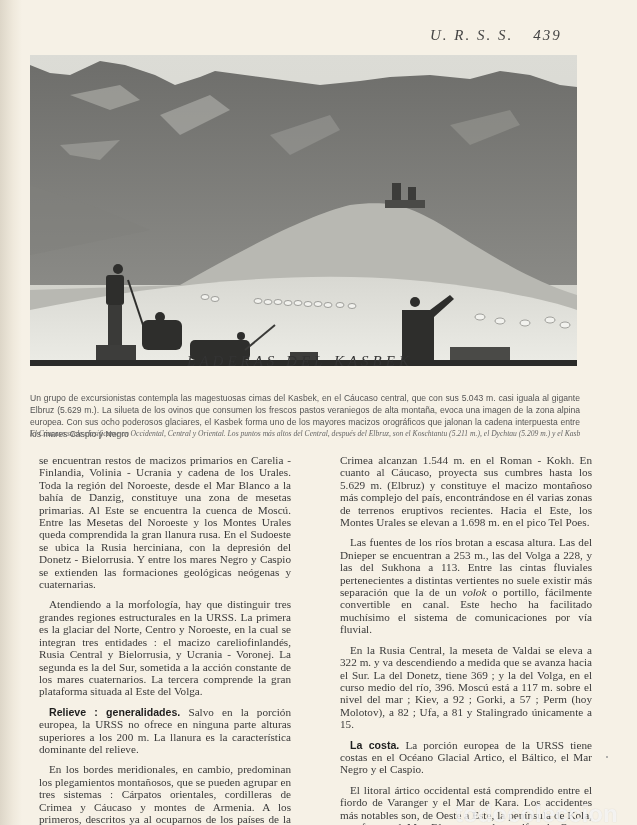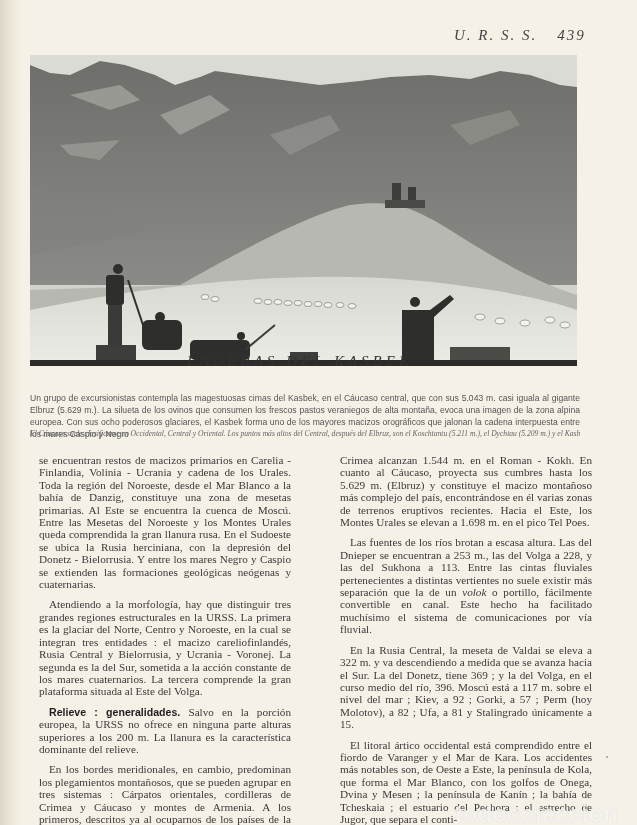--- a/index.html
+++ b/index.html
@@ -10,21 +10,21 @@
     color: #2a2a2a;
   }
   .page-shadow {
     position: absolute; left: 0; top: 0; width: 22px; height: 825px;
     background: linear-gradient(90deg, #ddd6c8 0%, #efe9dc 60%, rgba(246,241,230,0) 100%);
   }
   .running-head {
     position: absolute; top: 27px; left: 430px; width: 180px;
     font-family: "Liberation Serif", serif; font-style: italic;
     font-size: 15px; letter-spacing: 2px; color: #444;
-    display: flex; gap: 20px; margin-left: 24px;
+    display: flex; gap: 20px;
   }
   .photo {
     position: absolute; left: 30px; top: 55px; width: 547px; height: 311px;
     overflow: hidden; background: #7a7a78;
   }
   .photo svg { display: block; width: 100%; height: 100%; }
   .plate-title {
     position: absolute; top: 353px; left: 0; width: 600px; text-align: center;
     font-family: "Liberation Serif", serif; font-style: italic;
     font-size: 15px; letter-spacing: 4px; color: #333;
@@ -150,17 +150,18 @@
   <p class="noindent">se encuentran restos de macizos primarios en Carelia - Finlandia, Volinia - Ucrania y cadena de los Urales. Toda la región del Noroeste, desde el Mar Blanco a la bahía de Danzig, constituye una zona de mesetas primarias. Al Este se encuentra la cuenca de Moscú. Entre las Mesetas del Noroeste y los Montes Urales queda comprendida la gran llanura rusa. En el Sudoeste se ubica la Rusia herciniana, con la depresión del Donetz - Bielorrusia. Y entre los mares Negro y Caspio se extienden las formaciones geológicas neógenas y cuaternarias.</p>
   <p>Atendiendo a la morfología, hay que distinguir tres grandes regiones estructurales en la URSS. La primera es la glaciar del Norte, Centro y Noroeste, en la cual se integran tres entidades : el macizo careliofinlandés, Rusia Central y Bielorrusia, y Ucrania - Voronej. La segunda es la del Sur, sometida a la acción constante de los mares cuaternarios. La tercera comprende la gran plataforma situada al Este del Volga.</p>
   <p><b>Relieve : generalidades.</b><span> Salvo en la porción europea, la URSS no ofrece en ninguna parte alturas superiores a los 200 m. La llanura es la característica dominante del relieve.</span></p>
   <p>En los bordes meridionales, en cambio, predominan los plegamientos montañosos, que se pueden agrupar en tres sistemas : Cárpatos orientales, cordilleras de Crimea y Cáucaso y montes de Armenia. A los primeros, descritos ya al ocuparnos de los países de la Europa Central, ha llegado la URSS a consecuencia de las anexiones territoriales subsiguientes a la Segunda Guerra Mundial. Las montañas de</p>
 </div>
 
 <div class="col right">
   <p class="noindent">Crimea alcanzan 1.544 m. en el Roman - Kokh. En cuanto al Cáucaso, proyecta sus cumbres hasta los 5.629 m. (Elbruz) y constituye el macizo montañoso más complejo del país, encontrándose en él varias zonas de terrenos eruptivos recientes. Hacia el Este, los Montes Urales se elevan a 1.698 m. en el pico Tel Poes.</p>
   <p><span>Las fuentes de los ríos brotan a escasa altura. Las del Dnieper se encuentran a 253 m., las del Volga a 228, y las del Sukhona a 113. Entre las cintas fluviales pertenecientes a distintas vertientes no suele existir más separación que la de un </span><i>volok</i><span> o portillo, fácilmente convertible en canal. Este hecho ha facilitado muchísimo el sistema de comunicaciones por vía fluvial.</span></p>
   <p>En la Rusia Central, la meseta de Valdai se eleva a 322 m. y va descendiendo a medida que se avanza hacia el Sur. La del Donetz, tiene 369 ; y la del Volga, en el curso medio del río, 396. Moscú está a 117 m. sobre el nivel del mar ; Kiev, a 92 ; Gorki, a 57 ; Perm (hoy Molotov), a 82 ; Ufa, a 81 y Stalingrado únicamente a 15.</p>
+  <p><b>La costa.</b><span> La porción europea de la URSS tiene costas en el Océano Glacial Artico, el Báltico, el Mar Negro y el Caspio.</span></p>
   <p>El litoral ártico occidental está comprendido entre el fiordo de Varanger y el Mar de Kara. Los accidentes más notables son, de Oeste a Este, la península de Kola, que forma el Mar Blanco, con los golfos de Onega, Dvina y Mesen ; la península de Kanín ; la bahía de Tcheskaia ; el estuario del Pechora ; el estrecho de Jugor, que separa el conti-</p>
 </div>
 
 <div class="dot"></div>
 <div class="watermark">todocoleccion</div>
 
 </body></html>

